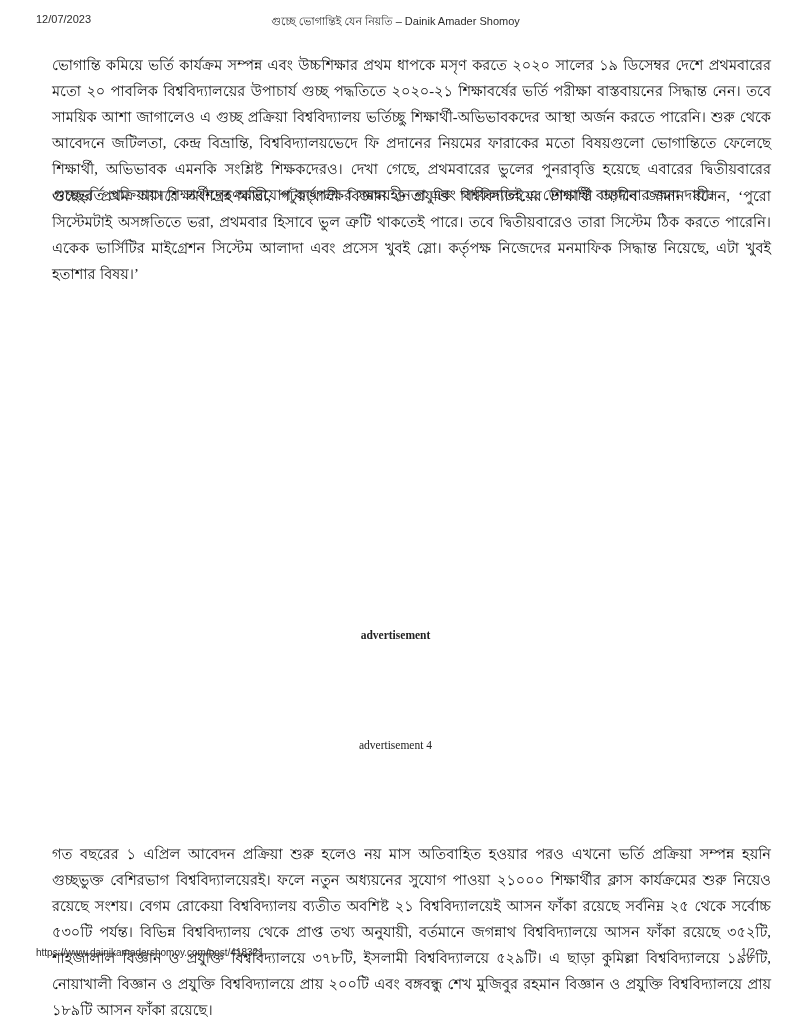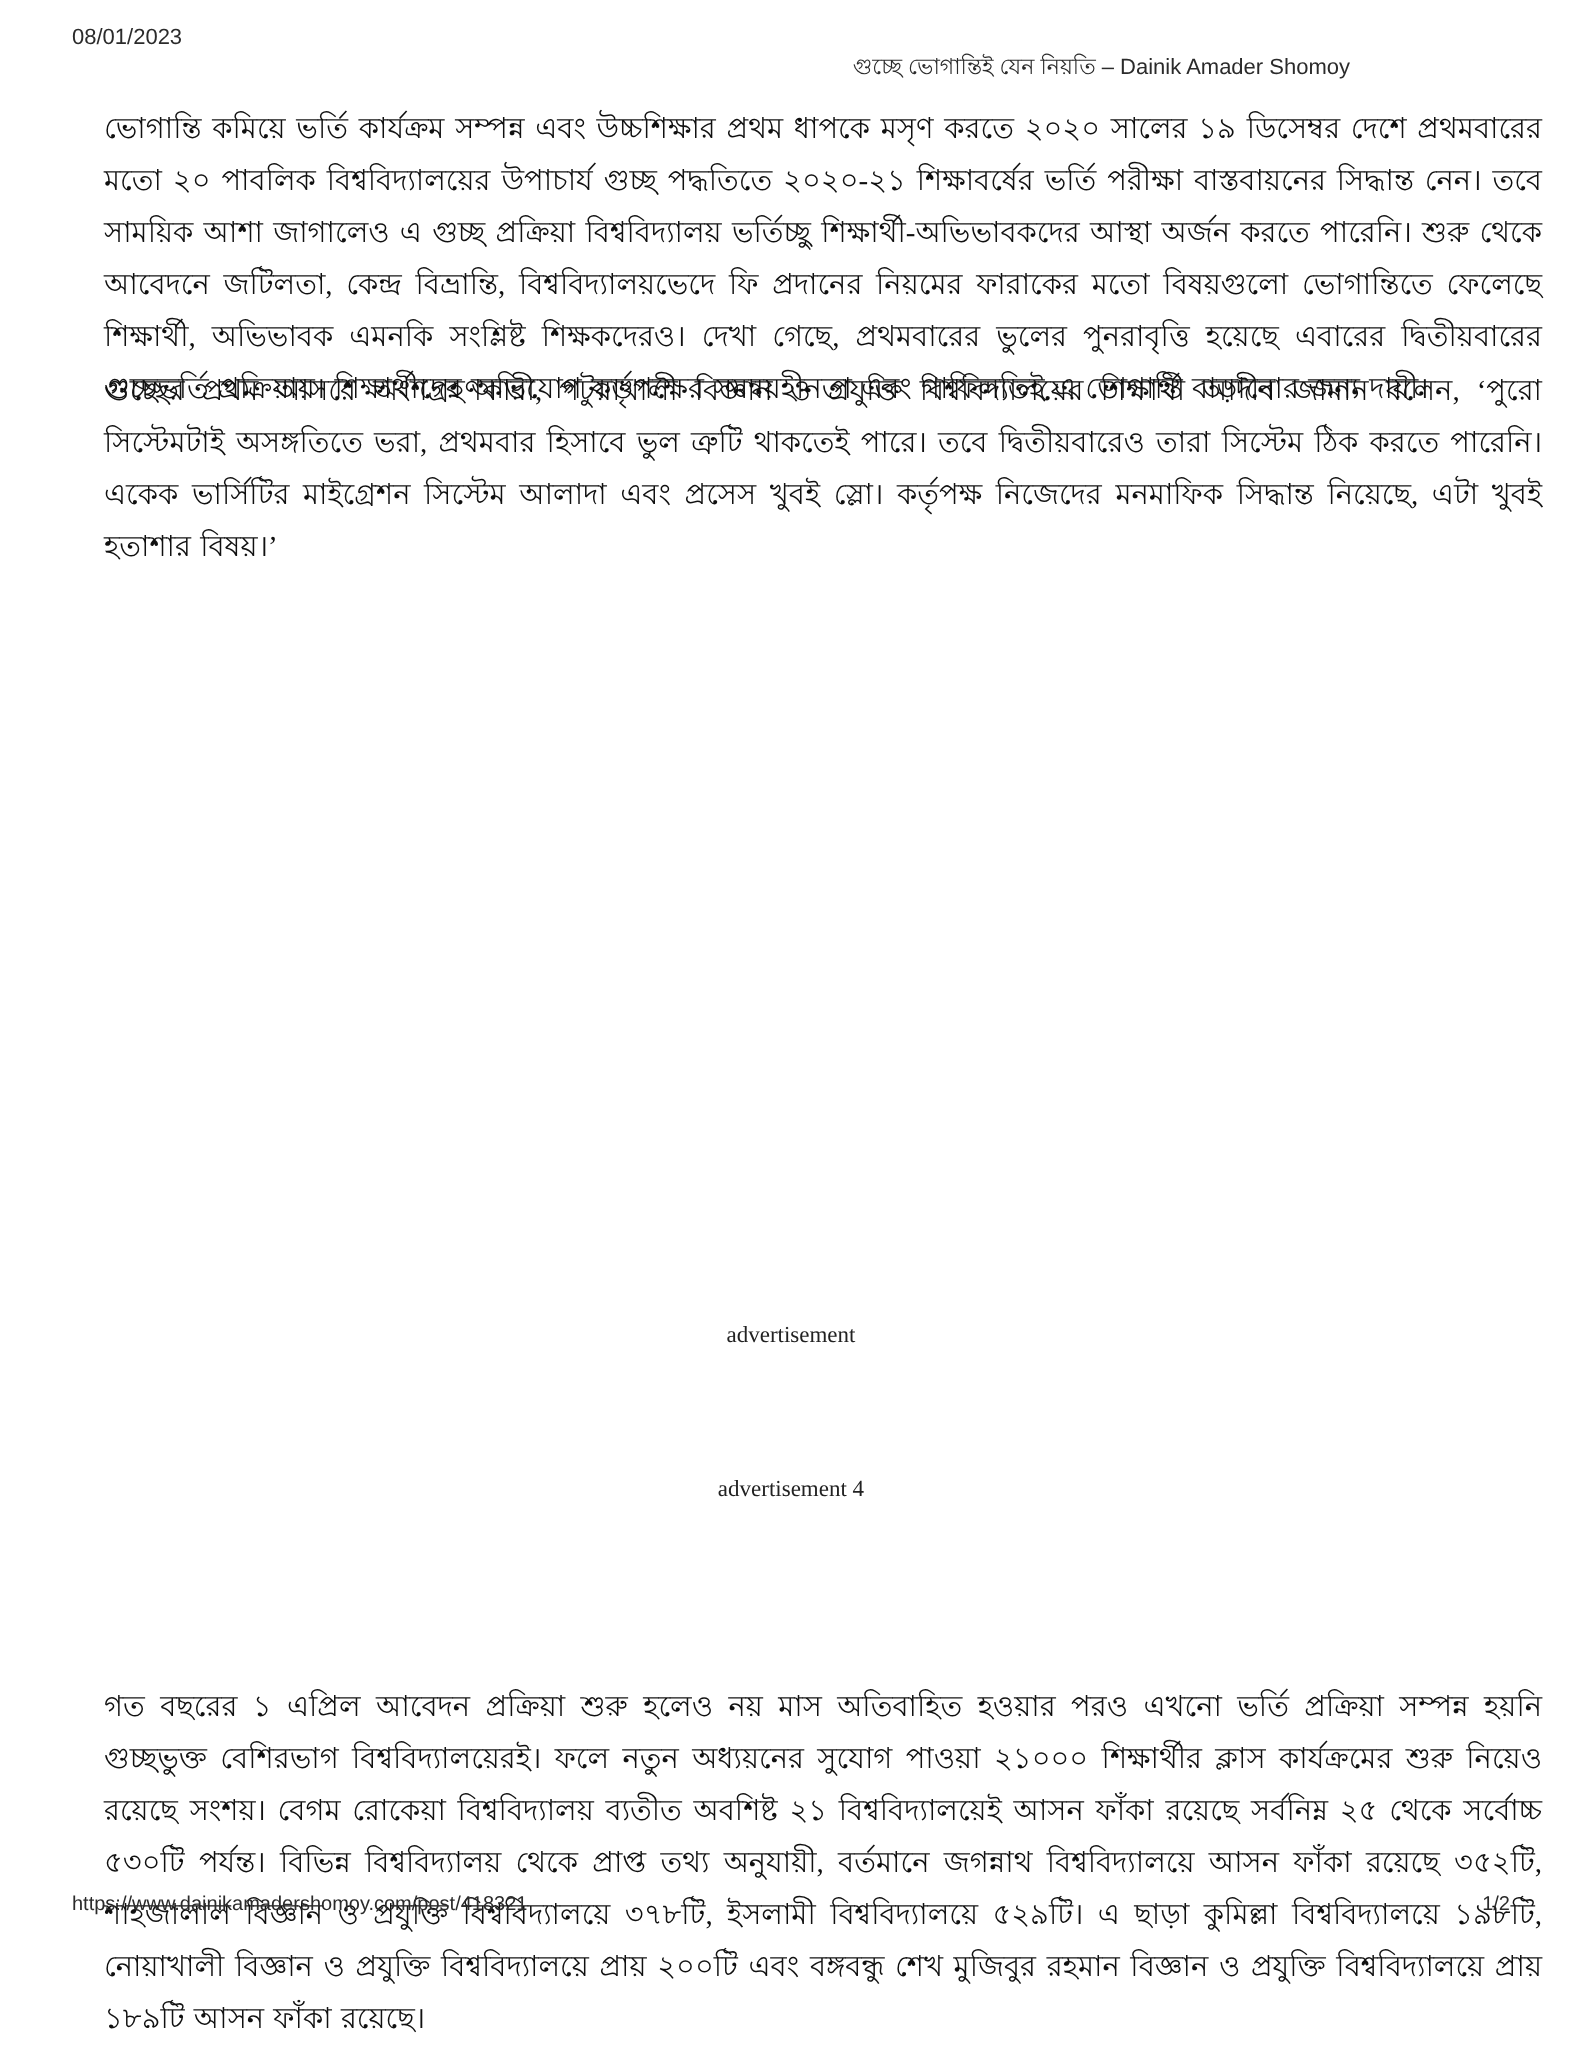--- a/index.html
+++ b/index.html
@@ -34,22 +34,22 @@
   .print-header .hdr-date {
     position: absolute;
     left: 0;
     top: 0;
     white-space: nowrap;
   }
   .print-header .hdr-title {
     position: absolute;
     left: 80px;
     right: 80px;
-    top: 12px;
-    text-align: right;
+    top: 0;
+    text-align: center;
     white-space: nowrap;
     overflow: hidden;
   }
   
   .body-para {
     position: absolute;
     left: 36px;
     width: 719px;
     margin: 16px;
     font-size: 14.5px;
@@ -66,21 +66,21 @@
   
   .ad-caption {
     position: absolute;
     left: 36px;
     width: 719px;
     text-align: center;
     font-family: "Liberation Serif", serif;
     font-size: 11.5px;
     color: #222222;
   }
-  #ad-caption-1 { top: 662px; }
+  #ad-caption-1 { top: 629px; font-weight: bold; }
   #ad-caption-2 { top: 739px; text-align: center; }
   
   .print-footer {
     position: absolute;
     top: 947px;
     left: 36px;
     right: 36px;
     height: 14px;
     font-family: "Liberation Sans", sans-serif;
     font-size: 10px;
@@ -98,21 +98,21 @@
     top: 0;
     white-space: nowrap;
   }
 </style>
 </head>
 <body>
 
 <div class="print-page">
 
   <div class="print-header">
-    <span class="hdr-date">08/01/2023</span>
+    <span class="hdr-date">12/07/2023</span>
     <span class="hdr-title">গুচ্ছে ভোগান্তিই যেন নিয়তি – Dainik Amader Shomoy</span>
   </div>
 
   <p class="body-para" id="para-1">ভোগান্তি কমিয়ে ভর্তি কার্যক্রম সম্পন্ন এবং উচ্চশিক্ষার প্রথম ধাপকে মসৃণ করতে ২০২০ সালের ১৯ ডিসেম্বর দেশে প্রথমবারের মতো ২০ পাবলিক বিশ্ববিদ্যালয়ের উপাচার্য গুচ্ছ পদ্ধতিতে ২০২০-২১ শিক্ষাবর্ষের ভর্তি পরীক্ষা বাস্তবায়নের সিদ্ধান্ত নেন। তবে সাময়িক আশা জাগালেও এ গুচ্ছ প্রক্রিয়া বিশ্ববিদ্যালয় ভর্তিচ্ছু শিক্ষার্থী-অভিভাবকদের আস্থা অর্জন করতে পারেনি। শুরু থেকে আবেদনে জটিলতা, কেন্দ্র বিভ্রান্তি, বিশ্ববিদ্যালয়ভেদে ফি প্রদানের নিয়মের ফারাকের মতো বিষয়গুলো ভোগান্তিতে ফেলেছে শিক্ষার্থী, অভিভাবক এমনকি সংশ্লিষ্ট শিক্ষকদেরও। দেখা গেছে, প্রথমবারের ভুলের পুনরাবৃত্তি হয়েছে এবারের দ্বিতীয়বারের গুচ্ছভর্তি প্রক্রিয়ায়। শিক্ষার্থীদের অভিযোগ কর্তৃপক্ষের সমন্বয়হীনতা এবং গাফিলতিই এ ভোগান্তি বাড়ানোর জন্য দায়ী।</p>
 
   <p class="body-para" id="para-2">গুচ্ছের প্রথম আসরে অংশগ্রহণকারী, পটুয়াখালী বিজ্ঞান ও প্রযুক্তি বিশ্ববিদ্যালয়ের শিক্ষার্থী আদীব জামান বলেন, ‘পুরো সিস্টেমটাই অসঙ্গতিতে ভরা, প্রথমবার হিসাবে ভুল ত্রুটি থাকতেই পারে। তবে দ্বিতীয়বারেও তারা সিস্টেম ঠিক করতে পারেনি। একেক ভার্সিটির মাইগ্রেশন সিস্টেম আলাদা এবং প্রসেস খুবই স্লো। কর্তৃপক্ষ নিজেদের মনমাফিক সিদ্ধান্ত নিয়েছে, এটা খুবই হতাশার বিষয়।’</p>
 
   <div class="ad-caption" id="ad-caption-1">advertisement</div>
 
 

